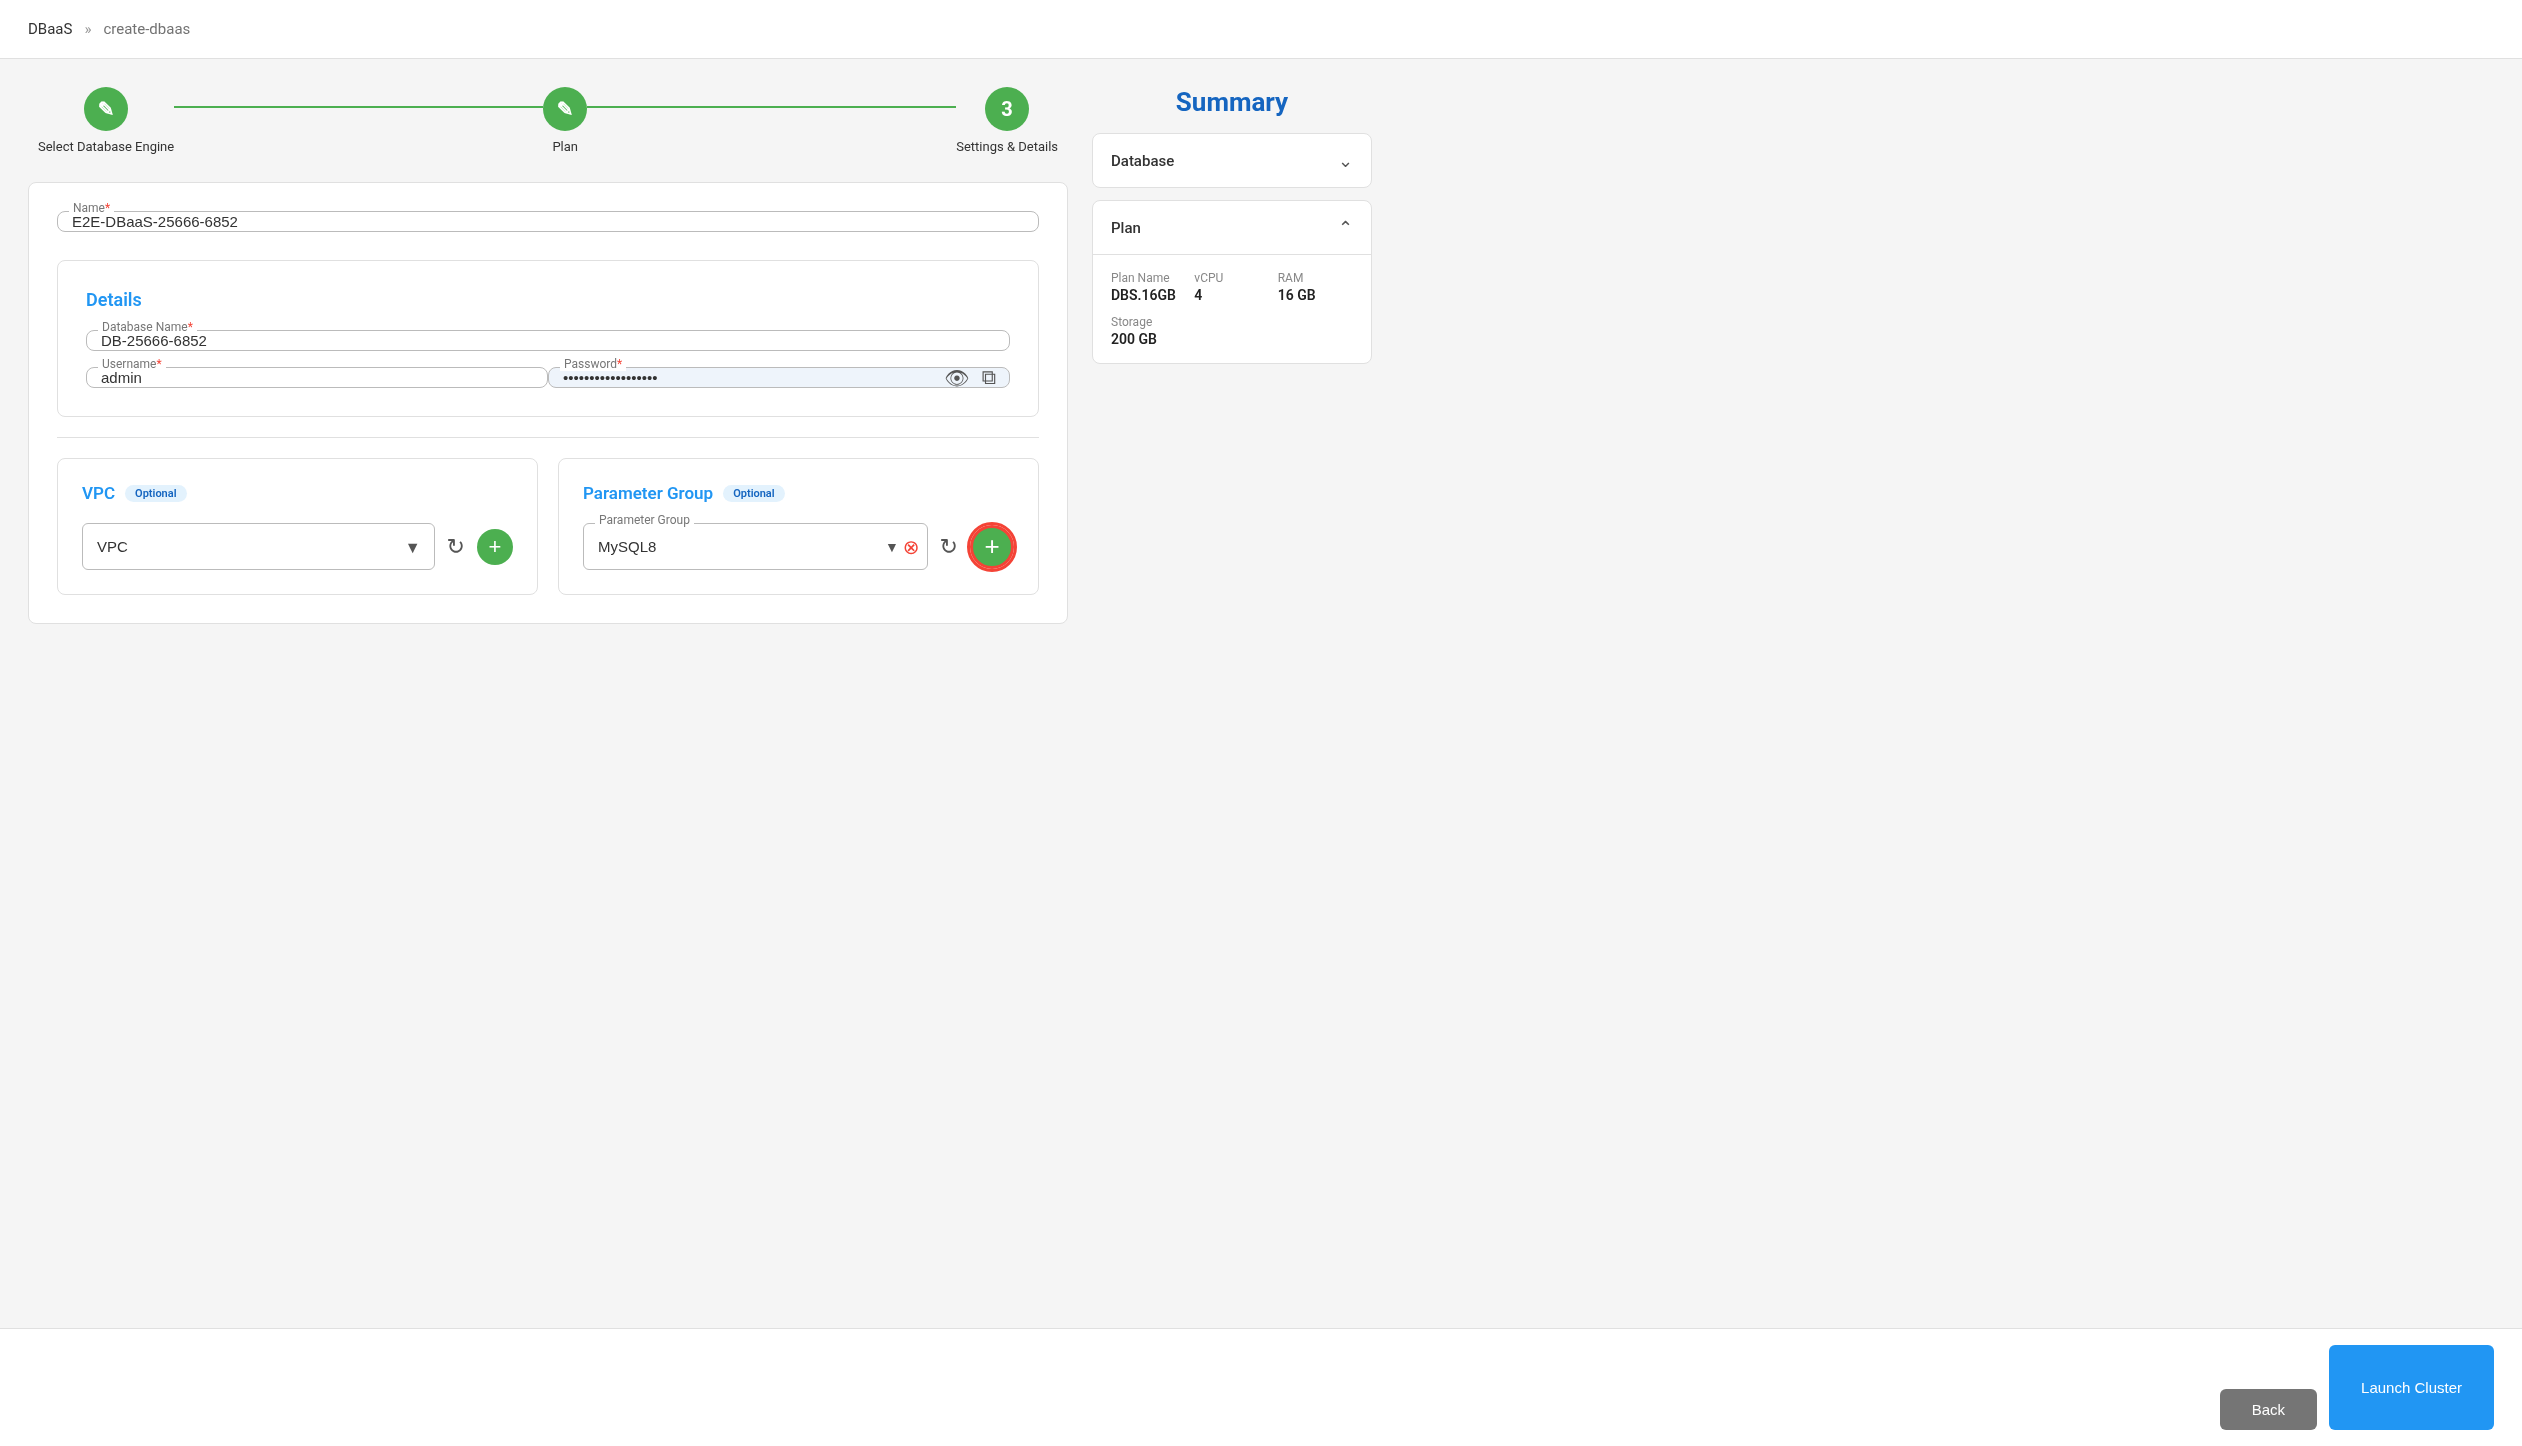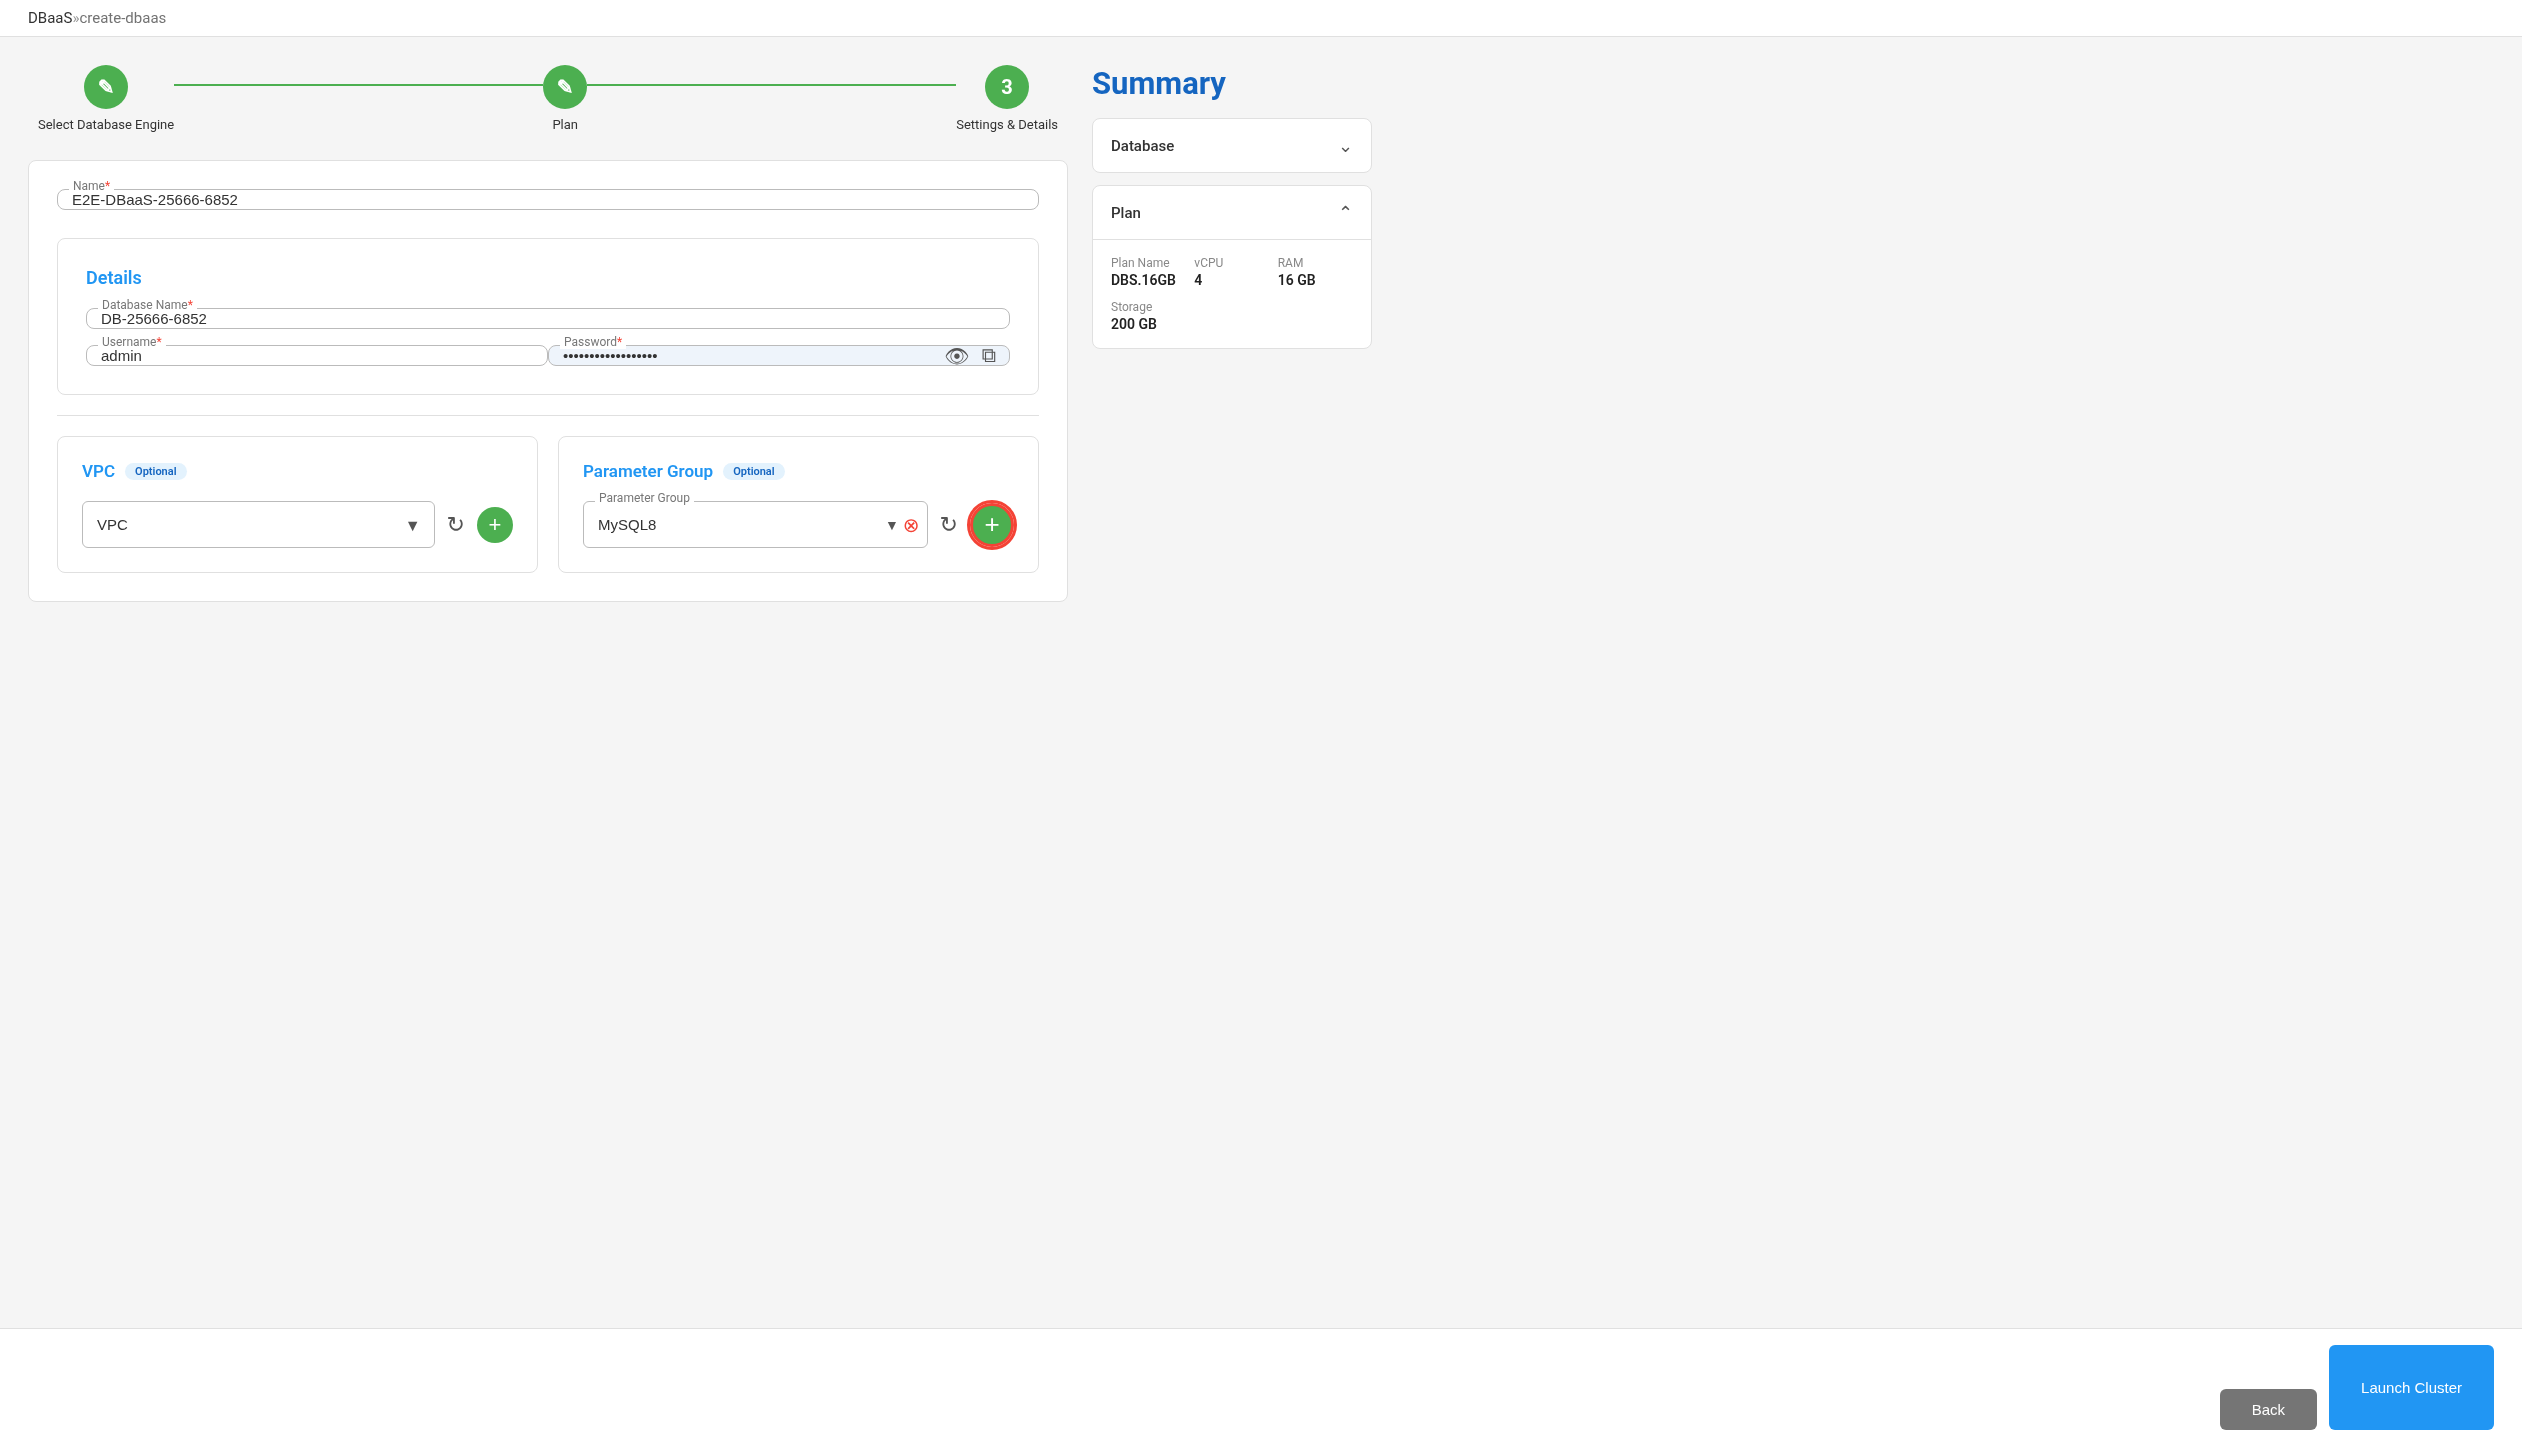--- a/index.html
+++ b/index.html
@@ -4,25 +4,25 @@
   <style>
     * { box-sizing: border-box; margin: 0; padding: 0; }
     body {
       font-family: -apple-system, BlinkMacSystemFont, 'Segoe UI', Roboto, sans-serif;
       background: #f5f5f5;
       min-height: 100vh;
       color: #333;
     }
     .breadcrumb-bar {
       background: #fff;
-      padding: 9px 28px;
+      padding: 20px 28px;
       border-bottom: 1px solid #e0e0e0;
       display: flex;
       align-items: center;
-      gap: 0;
+      gap: 12px;
       font-size: 15px;
     }
     .breadcrumb-separator {
       color: #999;
     }
     .breadcrumb-link {
       color: #737373;
       cursor: pointer;
     }
     .main-layout {
@@ -305,24 +305,25 @@
       border: 3px solid #f44336;
       outline: 3px solid #f44336;
       flex-shrink: 0;
     }
     
     .summary-panel {
       width: 280px;
       flex-shrink: 0;
     }
     .summary-title {
-      font-size: 31px;
+      font-size: 26px;
       font-weight: 700;
       color: #1565C0;
       margin-bottom: 16px;
+      text-align: center;
     }
     .summary-section {
       background: #fff;
       border-radius: 8px;
       border: 1px solid #e0e0e0;
       margin-bottom: 12px;
     }
     .summary-section-header {
       display: flex;
       align-items: center;

